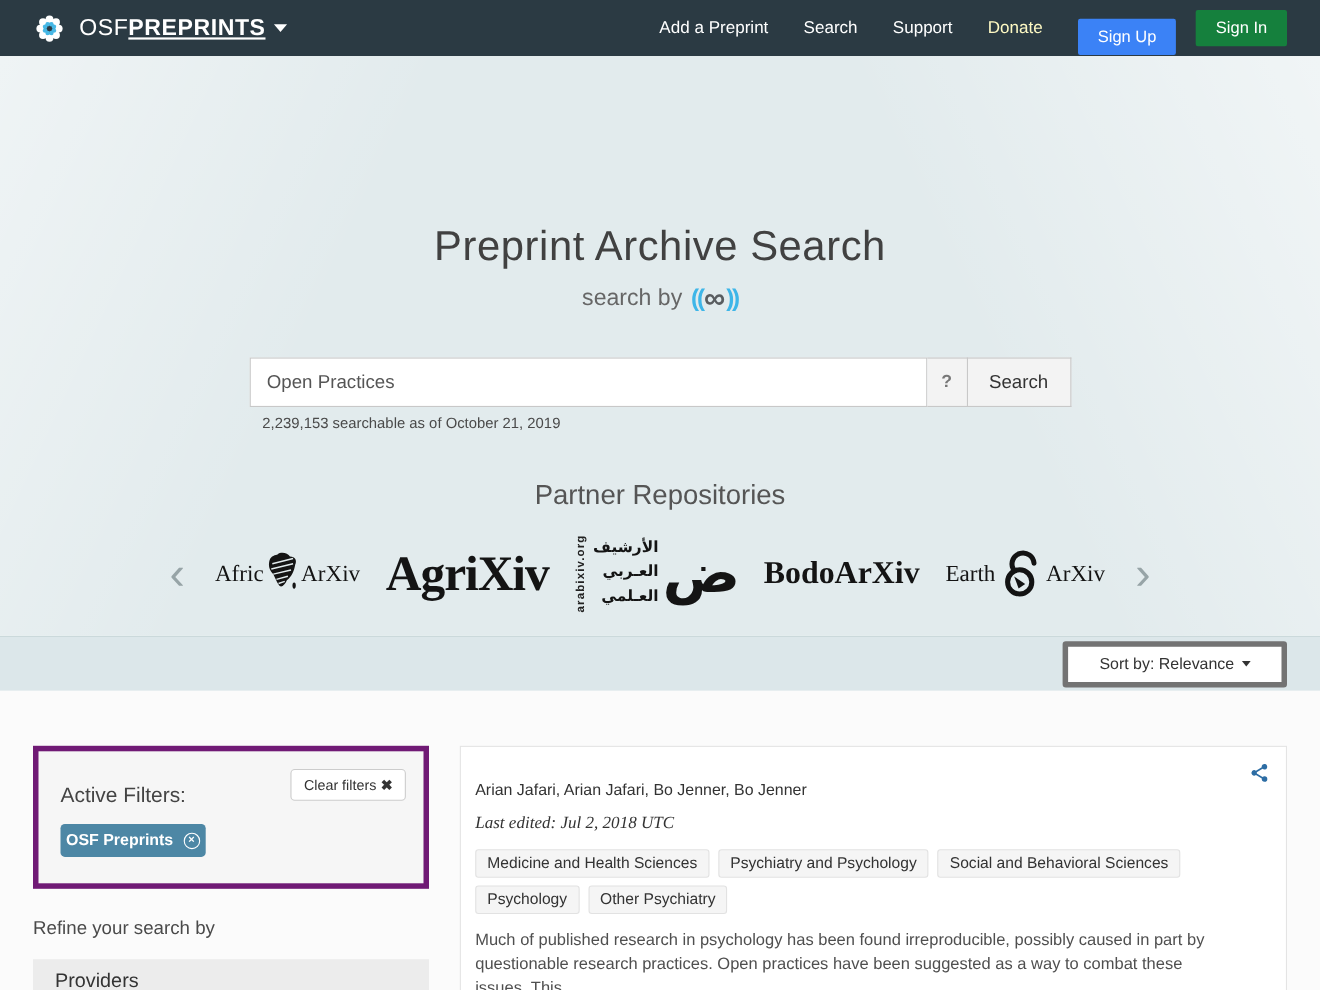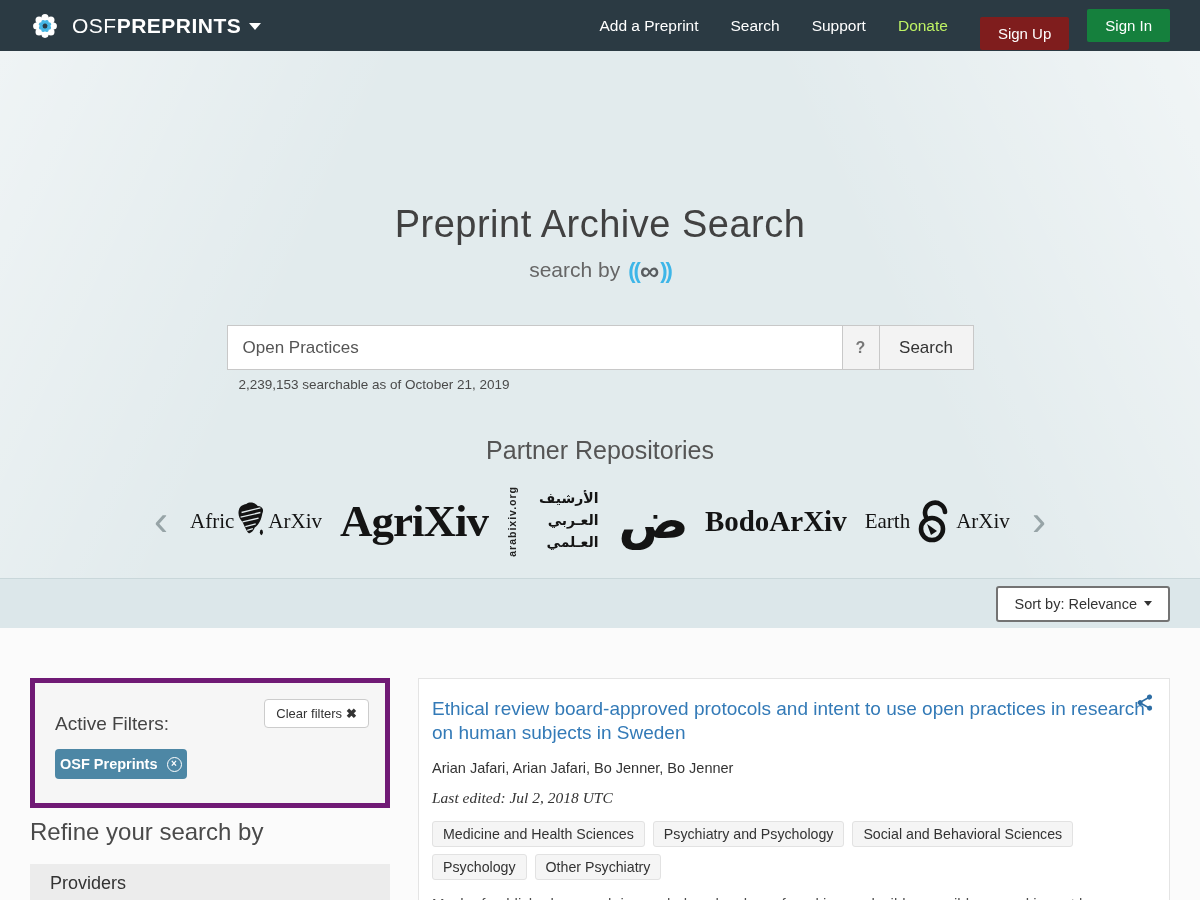--- a/index.html
+++ b/index.html
@@ -4,28 +4,28 @@
 <style>
   * { margin:0; padding:0; box-sizing:border-box; }
   html,body { width:1200px; height:900px; overflow:hidden; background:#fff;
     font-family:"Liberation Sans", sans-serif; }
 
   
   .navbar { height:51px; background:#2b3a43; display:flex; align-items:center; padding:0 30px; }
   .brand { display:flex; align-items:center; gap:12px; cursor:pointer; }
   .brand-text { color:#fff; font-size:21px; letter-spacing:.5px; }
   .brand-osf { font-weight:300; }
-  .brand-product { font-weight:700; }
+  .brand-product { font-weight:700;text-decoration:underline; }
   .brand-caret { display:inline-block; margin-left:8px; border-left:6px solid transparent;
     border-right:6px solid transparent; border-top:7px solid #fff; vertical-align:middle; }
   .nav-right { margin-left:auto; display:flex; align-items:center; gap:32px; }
   .nav-link { color:#fff; font-size:15.5px; cursor:pointer; }
-  .nav-link.donate { color:#bef264; }
+  .nav-link.donate { color:#fef9c3; }
   .nav-btn { font-size:15px; color:#fff; padding:8px 18px; border-radius:2px; cursor:pointer; }
-  .nav-btn.signup { background:#7f1d1d;margin-top:16px; }
+  .nav-btn.signup { background:#3b82f6;margin-top:16px; }
   .nav-btn.signin { background:#15803d; margin-left:-14px; }
 
   
   .hero { height:527px; position:relative;
     background:
       linear-gradient(115deg, rgba(255,255,255,.45) 0%, rgba(255,255,255,0) 28%),
       linear-gradient(245deg, rgba(255,255,255,.5) 0%, rgba(255,255,255,0) 30%),
       #e2ebed; }
   .hero-title { padding-top:152px; text-align:center; font-size:38px; font-weight:300;
     color:#414141; letter-spacing:.5px; }
@@ -47,32 +47,32 @@
   .carousel { width:900px; margin:10px auto 0; display:flex; align-items:center;
     justify-content:space-between; height:92px; }
   .chev { font-size:42px; color:#97a4a7; font-weight:300; cursor:pointer; line-height:1;
     user-select:none; padding:0 4px; }
   .logo-item { display:flex; align-items:center; color:#141414; }
   .serif { font-family:"Liberation Serif", serif; }
   .africarxiv .txt { font-size:21px; }
   .agrixiv { font-size:45px; font-weight:700; letter-spacing:-1px; }
   .bodoarxiv { font-size:29px; font-weight:700; }
   .eartharxiv .txt { font-size:21px; }
-  .arab { display:flex; align-items:center; gap:21px; }
+  .arab { display:flex; align-items:center; gap:5px; }
   .arab-vert { writing-mode:vertical-rl; transform:rotate(180deg); font-size:10.5px;
     font-weight:700; color:#222; letter-spacing:1px; }
   .arab-lines { text-align:right; font-family:"DejaVu Sans", sans-serif; font-size:14px;
     font-weight:700; line-height:1.55; direction:rtl; }
   .arab-callig { font-family:"DejaVu Sans", sans-serif; font-size:50px; font-weight:700;
     line-height:.9; transform:scaleX(1.05); }
 
   
   .sort-strip { height:50px; background:#dce7ea; border-top:1px solid #c9d7da; display:flex;
     align-items:center; justify-content:flex-end; padding-right:30px; }
-  .sort-btn { background:#fff; border:2px solid #737373; border-radius:3px; padding:8px 16px;
+  .sort-btn { background:#fff; border:5px solid #737373; border-radius:3px; padding:8px 28px;
     font-size:14.5px; color:#333; cursor:pointer; display:flex; align-items:center; gap:7px;
     font-family:"Liberation Sans",sans-serif; }
   .sort-caret { display:inline-block; border-left:4px solid transparent;
     border-right:4px solid transparent; border-top:5px solid #333; }
 
   
   .main { display:flex; align-items:flex-start; background:#fbfbfb; padding:0 30px;
     min-height:272px; }
   .sidebar { width:360px; flex:none; margin-top:50px; }
   .filters-box { position:relative; background:#f6f6f6; border:5px solid #701a75;
@@ -80,21 +80,21 @@
   .filters-title { font-size:19px; color:#444; }
   .clear-btn { position:absolute; top:16px; right:16px; background:#fff; border:1px solid #ccc;
     border-radius:4px; padding:6px 11px; font-size:13px; color:#333; cursor:pointer;
     font-family:Liberation Sans, sans-serif; }
   .clear-x { font-weight:700; margin-left:4px; }
   .chip { margin-top:14px; display:inline-flex; align-items:center; gap:9px; background:#4d87a5;
     color:#fff; font-weight:700; font-size:14.5px; padding:7px 5px; border-radius:4px; cursor:pointer; }
   .chip-x { display:inline-flex; align-items:center; justify-content:center; width:15px; height:15px;
     border:1.5px solid #fff; border-radius:50%; font-size:10px; font-weight:700; line-height:1;
     cursor:pointer; }
-  .refine { margin-top:10px; font-size:24px; color:#4a4a4a; font-weight:300; }
+  .refine { margin-top:26px; font-size:17px; color:#4a4a4a; font-weight:300; }
   .providers-bar { margin-top:18px; background:#ececec; padding:9px 20px; font-size:18px;
     color:#333; cursor:pointer; }
 
   .results { flex:1; margin-left:28px; margin-top:50px; }
   .card { position:relative; background:#fff; border:1px solid #e4e4e4; padding:18px 13px 40px;
     min-height:260px; }
   .card-title { color:#337ab7; font-size:19px; line-height:1.28; max-width:660; font-weight:400;
     cursor:pointer; }
   .share-icon { position:absolute; top:15px; right:15px; cursor:pointer; }
   .authors { margin-top:14px; font-size:14.5px; color:#333; }
@@ -214,21 +214,20 @@
         <span>OSF Preprints</span>
         <span class="chip-x">×</span>
       </div>
     </div>
     <div class="refine">Refine your search by</div>
     <div class="providers-bar">Providers</div>
   </div>
 
   <div class="results">
     <div class="card">
-      <div class="card-title">Ethical review board-approved protocols and intent to use open practices in research on human subjects in Sweden</div>
       <span class="share-icon">
         <svg width="18" height="18" viewBox="0 0 24 24">
           <path fill="#2d6da4" d="M18 15.5a3.4 3.4 0 0 0-2.3.9l-7-4.1a3.4 3.4 0 0 0 0-1.6l7-4.1A3.4 3.4 0 1 0 14.6 4c0 .2 0 .5.1.7l-7 4.1a3.4 3.4 0 1 0 0 5.4l7.1 4.2c-.1.2-.1.4-.1.6A3.4 3.4 0 1 0 18 15.5z"></path>
         </svg>
       </span>
       <div class="authors">Arian Jafari, Arian Jafari, Bo Jenner, Bo Jenner</div>
       <div class="edited">Last edited: Jul 2, 2018 UTC</div>
       <div class="tags">
         <span class="tag">Medicine and Health Sciences</span>
         <span class="tag">Psychiatry and Psychology</span>

